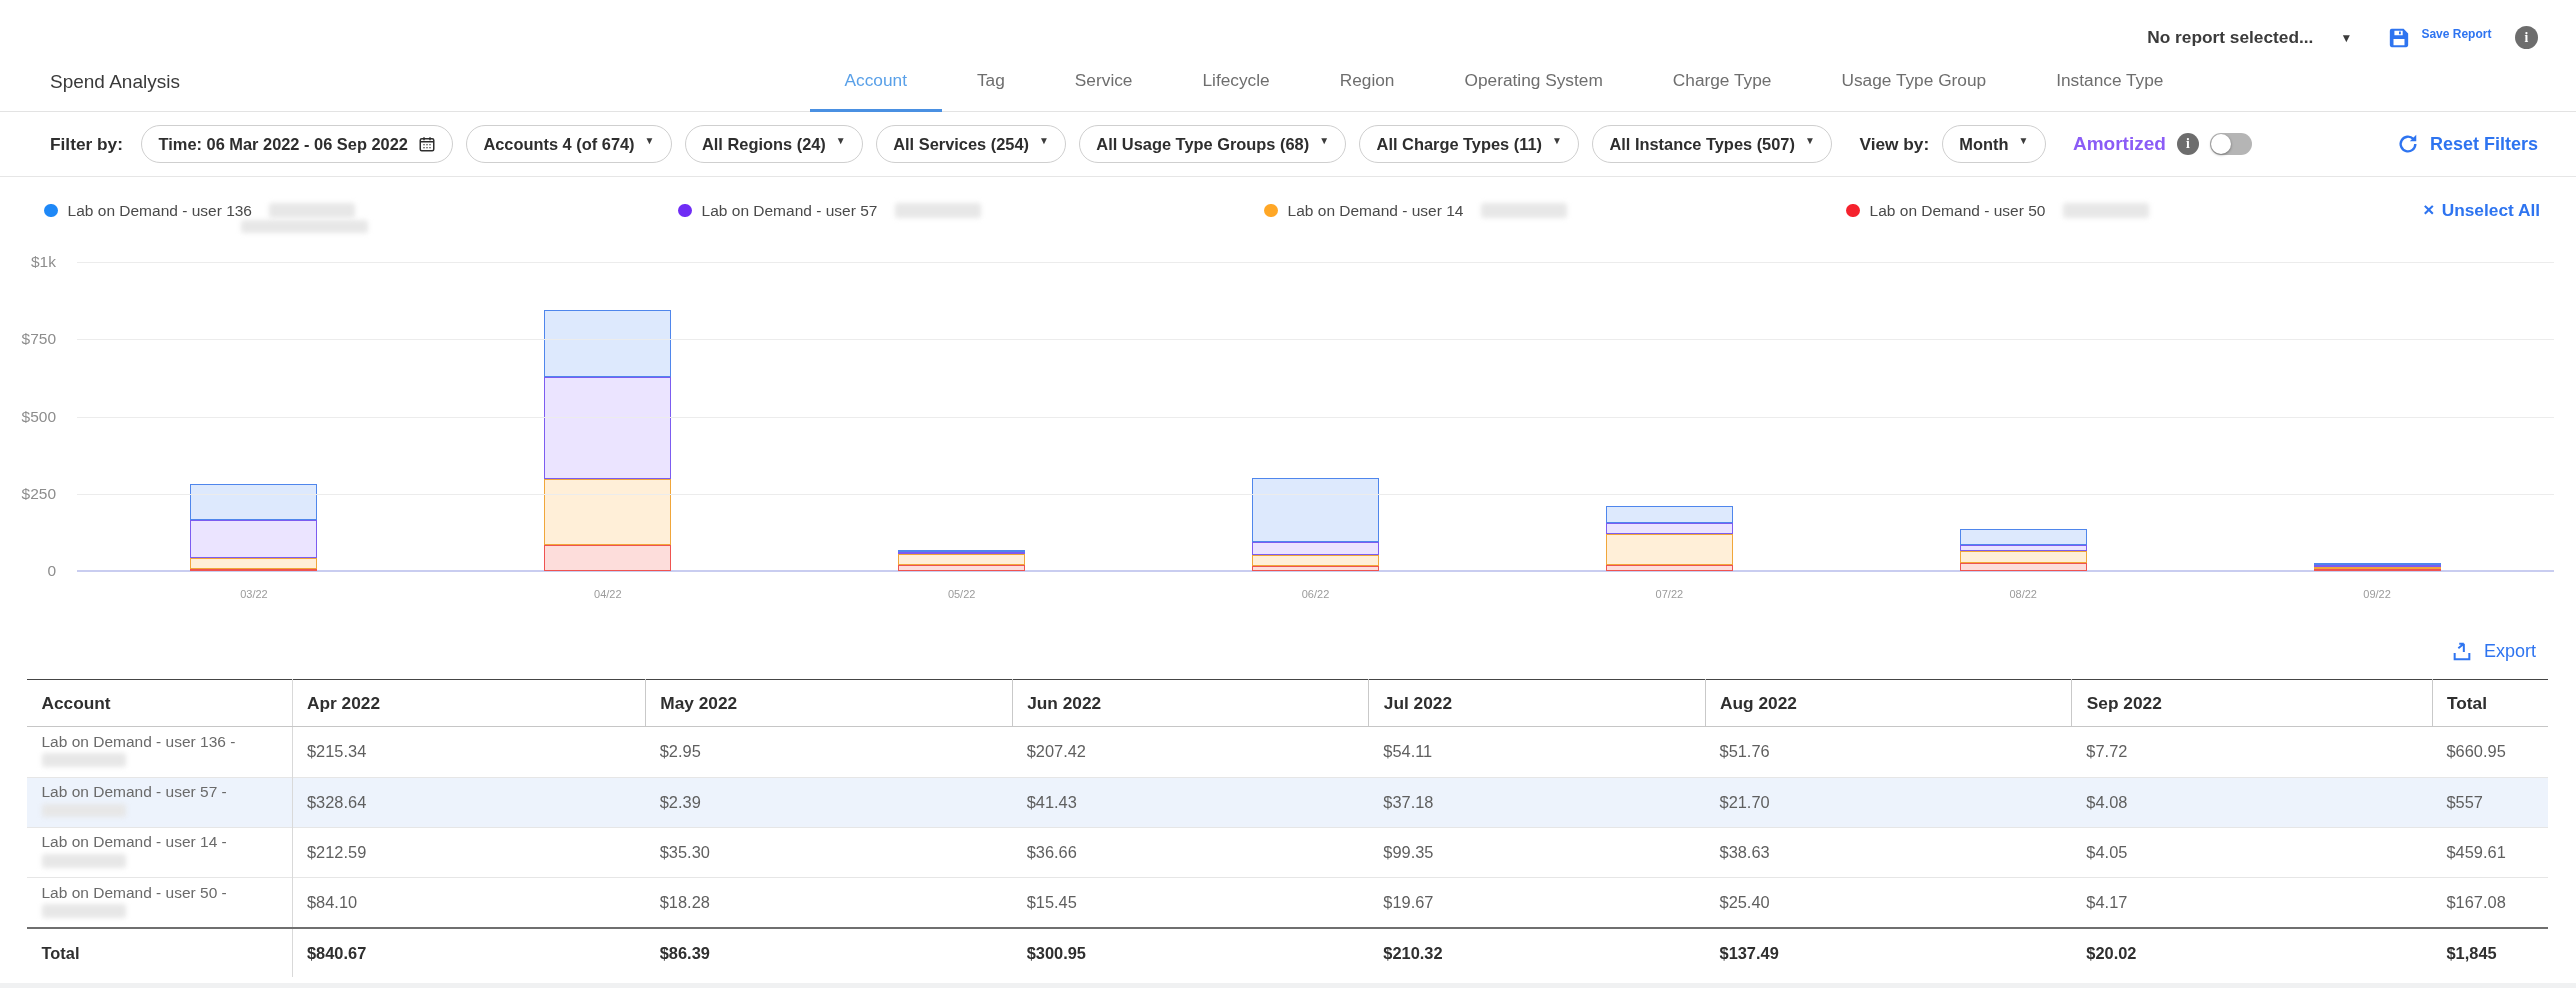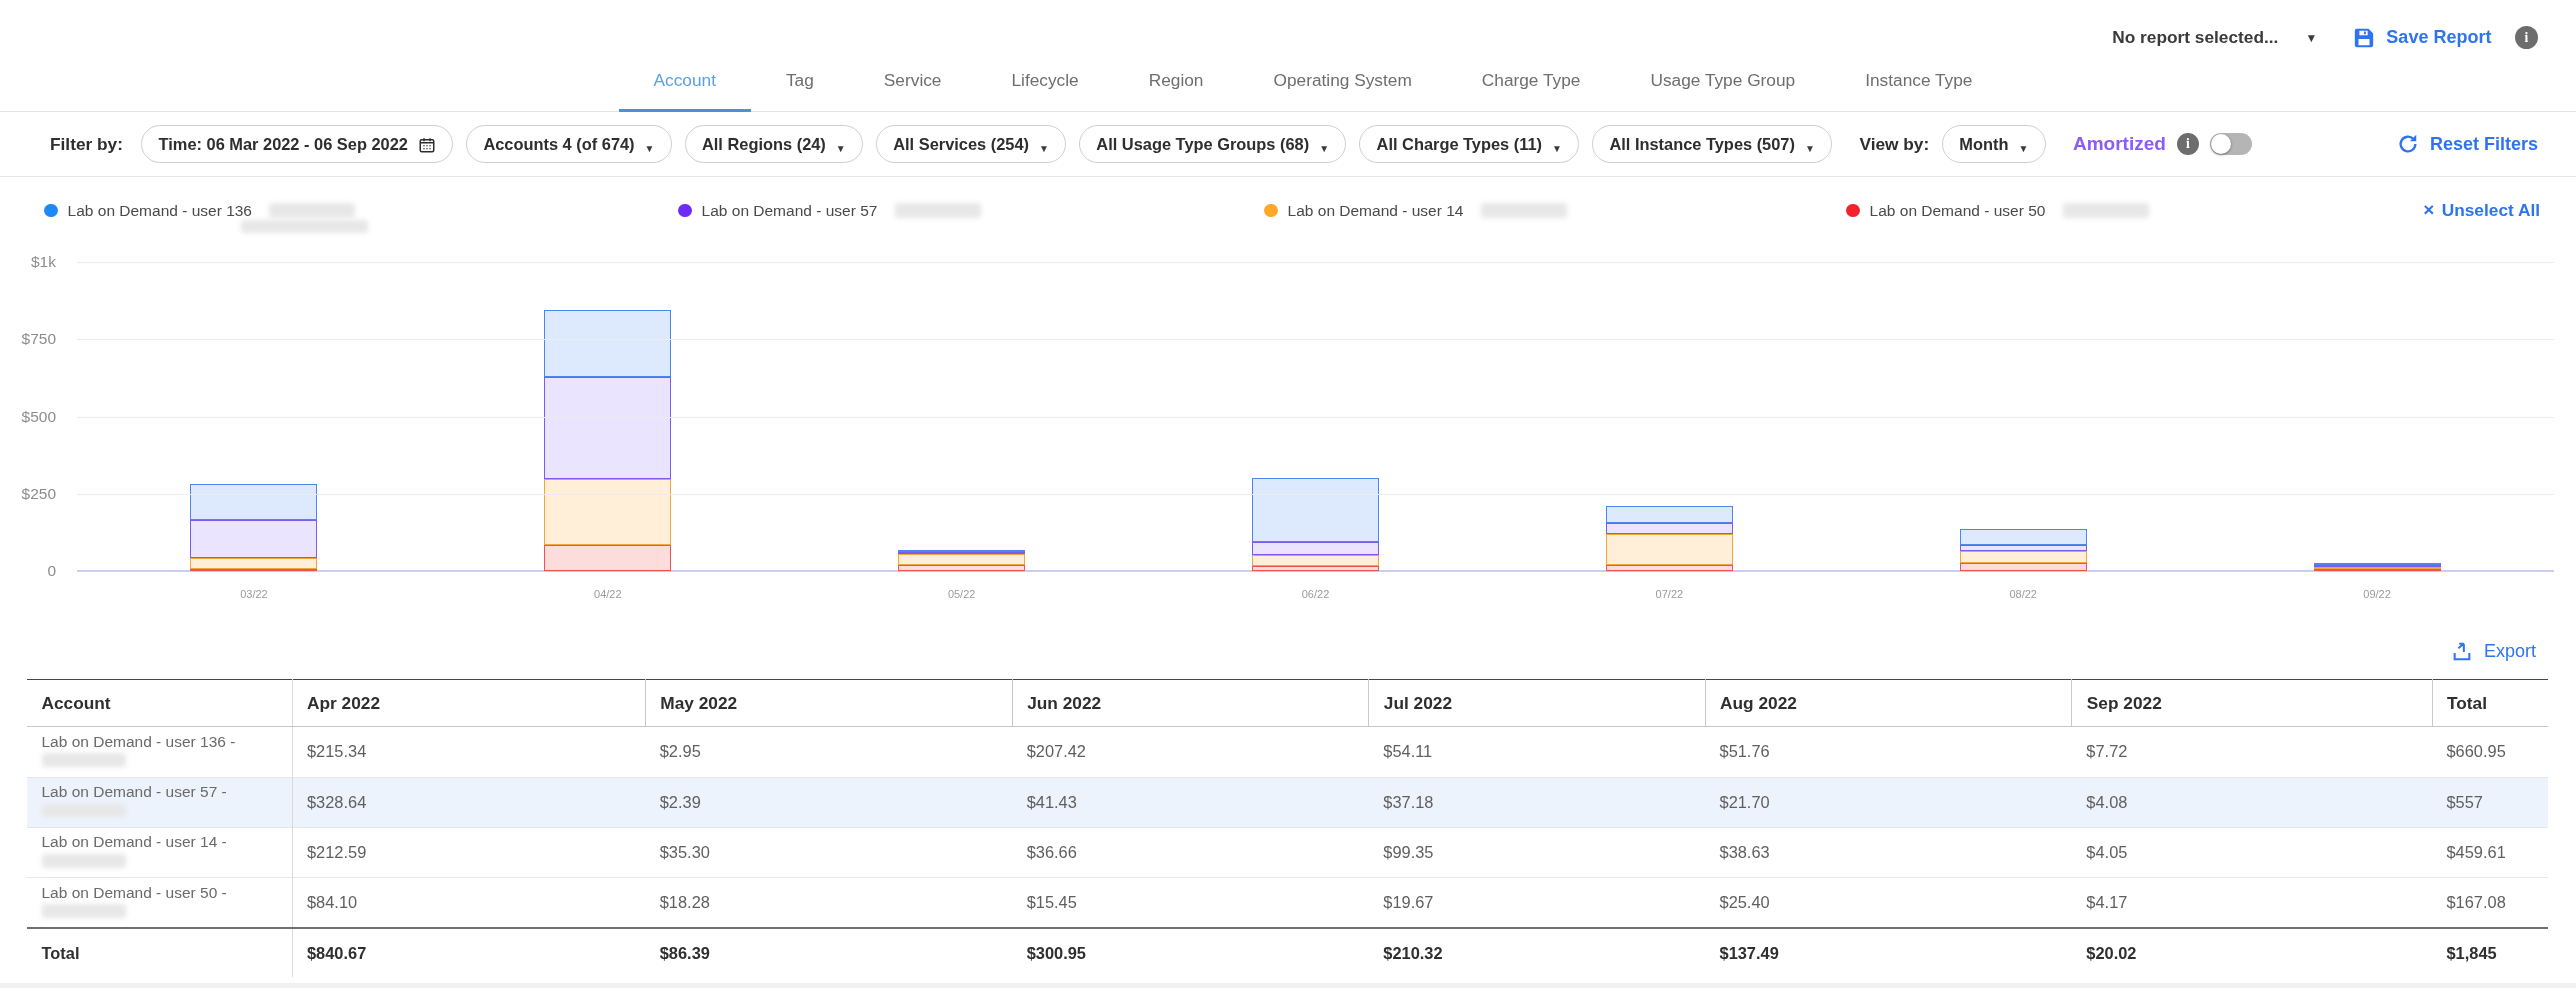--- a/index.html
+++ b/index.html
@@ -4,34 +4,34 @@
 <style>
   * { margin:0; padding:0; box-sizing:border-box; }
   html,body { background:#fff; }
   body { font-family:"Liberation Sans", sans-serif; color:#3c3c3c; }
   .app { position:relative; width:2576px; height:989px; background:#fff; overflow:hidden; }
 
   
   .topbar { height:45px; display:flex; align-items:center; justify-content:flex-end; gap:23.6px; padding:30px 38px 0 0; }
   .report-select { display:flex; align-items:center; gap:27px; font-size:17.3px; font-weight:bold; color:#3b3b3b; cursor:pointer; }
   .caret { font-size:11.8px; color:#3b3b3b; }
-  .save-btn { display:flex; align-items:flex-start; gap:11px; color:#2e74f0; font-size:18px; font-weight:bold; cursor:pointer; margin-left:12.7px; }
+  .save-btn { display:flex; align-items:flex-start; gap:11px; color:#2e74f0; font-size:12px; font-weight:bold; cursor:pointer; margin-left:12.7px; }
   .info-dot { width:23px; height:23px; border-radius:50%; background:#6d6d6d; color:#fff; font-size:13.6px; font-weight:bold; display:inline-flex; align-items:center; justify-content:center; font-family:"Liberation Serif", serif; }
 
   
   .header { display:flex; align-items:flex-end; height:67px; border-bottom:0.9px solid #e3e3e3; padding-left:50px; }
   .page-title { font-size:19px; color:#3a3a3a; padding-bottom:18px; width:382px; flex:none; }
   .tabs { flex:1; display:flex; justify-content:center; }
   .tab { padding:0 35px 18px 35px; font-size:17.3px; color:#6e6e6e; cursor:pointer; border-bottom:3.6px solid transparent; margin-bottom:-0.9px; white-space:nowrap; }
   .tab.active { color:#59a0e8; border-bottom-color:#4a90e2; }
 
   
   .filterbar { display:flex; align-items:center; height:65px; border-bottom:0.9px solid #e6e6e6; padding:0 38px 0 50px; gap:12.7px; }
   .filter-label { font-size:17.3px; font-weight:bold; color:#2e2e2e; margin-right:5.5px; white-space:nowrap; }
-  .pill { display:inline-flex; align-items:flex-end; gap:10px; border:1.4px solid #cfcfcf; border-radius:20px; padding:8.2px 16.4px; font-size:16.4px; font-weight:600; color:#2e2e2e; background:#fff; cursor:pointer; white-space:nowrap; }
+  .pill { display:inline-flex; align-items:flex-start; gap:10px; border:1.4px solid #cfcfcf; border-radius:20px; padding:8.2px 16.4px; font-size:16.4px; font-weight:600; color:#2e2e2e; background:#fff; cursor:pointer; white-space:nowrap; }
   .pill .caret { font-size:10px; color:#3b3b3b; }
   .viewby-label { font-size:17.3px; font-weight:bold; color:#2e2e2e; margin-left:14.5px; white-space:nowrap; }
   .amortized { display:flex; align-items:center; gap:11px; margin-left:14.5px; }
   .amortized-label { font-size:19px; font-weight:bold; color:#8b5cf6; }
   .toggle { position:relative; width:42px; height:22px; border-radius:11px; background:#b5b5b5; cursor:pointer; flex:none; }
   .toggle .knob { position:absolute; left:0.9px; top:0.9px; width:20px; height:20px; border-radius:50%; background:#fff; box-shadow:0 0.9px 2.7px rgba(0,0,0,.4); }
   .reset-btn { margin-left:auto; display:flex; align-items:center; gap:11px; color:#2e74f0; font-size:18px; font-weight:bold; cursor:pointer; }
 
   
   .legend-row { position:relative; height:67px; display:flex; align-items:center; padding-left:44px; }
@@ -92,20 +92,21 @@
         <svg width="22" height="22" viewBox="0 0 24 24">
             <path fill="#2e74f0" d="M4 2h13l5 5v13a2 2 0 0 1-2 2H4a2 2 0 0 1-2-2V4a2 2 0 0 1 2-2zm3 2v5h9V4H7zm5 1h2v3h-2V5zM6 13v7h12v-7H6z"></path>
           </svg>
       </span>
       <span>Save Report</span>
     </div>
     <span class="info-dot">i</span>
   </div>
 
   <div class="header">
+    <div class="page-title">Spend Analysis</div>
     <div class="tabs" id="tabs">
         <div class="tab active">Account</div>
         <div class="tab">Tag</div>
         <div class="tab">Service</div>
         <div class="tab">Lifecycle</div>
         <div class="tab">Region</div>
         <div class="tab">Operating System</div>
         <div class="tab">Charge Type</div>
         <div class="tab">Usage Type Group</div>
         <div class="tab">Instance Type</div>

